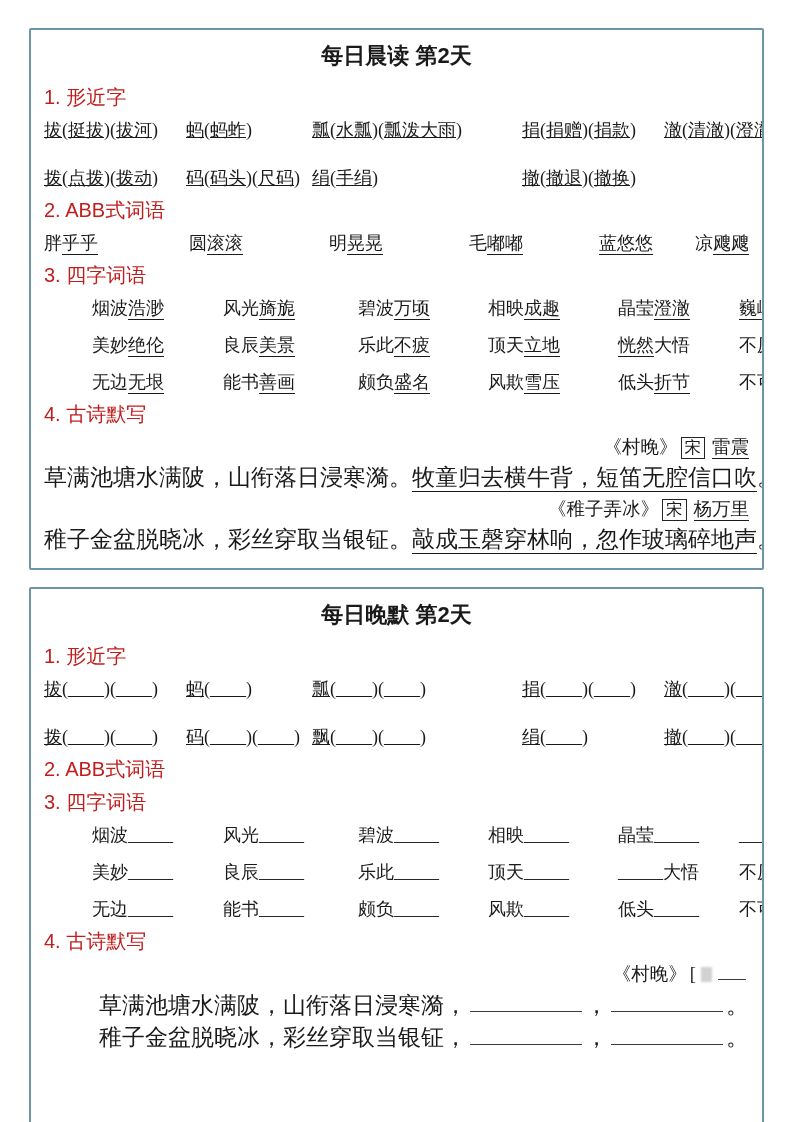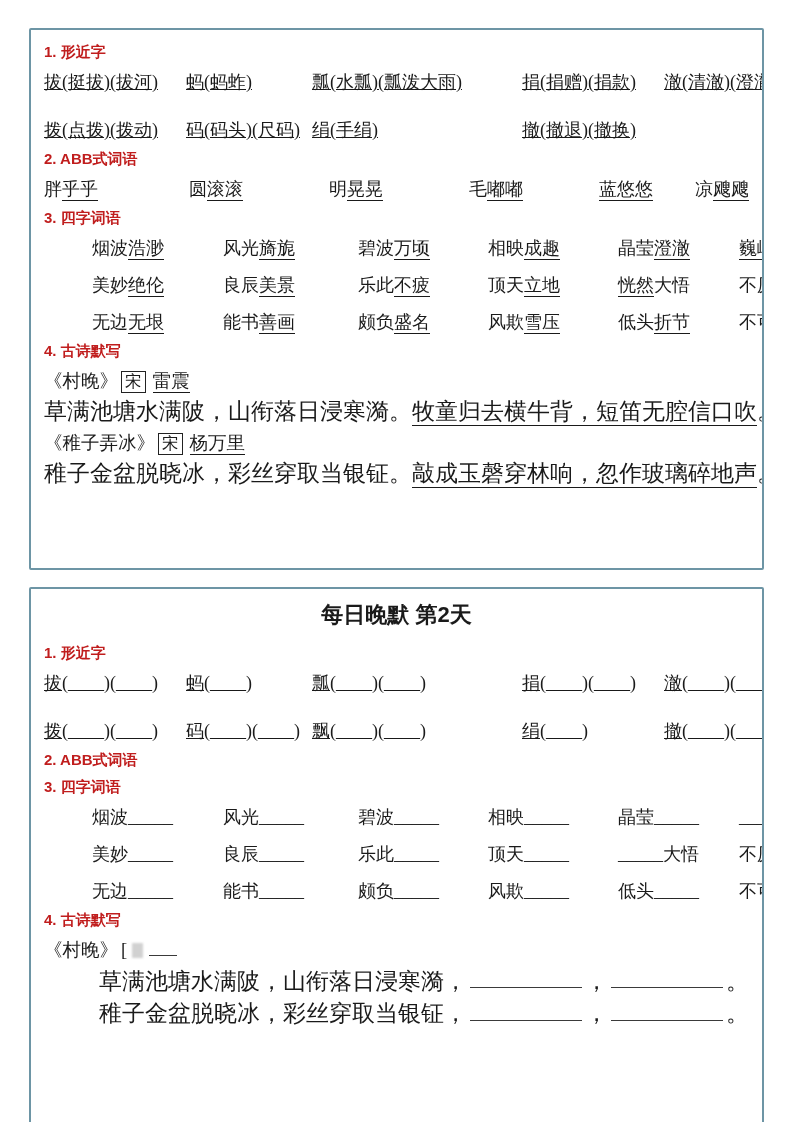--- a/index.html
+++ b/index.html
@@ -6,46 +6,47 @@
   body{width:793px;height:1122px;overflow:hidden;
        font-family:"Liberation Serif","DejaVu Serif",serif;color:#1a1a1a;}
   .page{box-sizing:border-box;padding:28px 29px 0 29px;}
   .panel{box-sizing:border-box;width:735px;border:2.5px solid #6d95a5;background:#ffffff;
          border-radius:2px;padding:6px 13px 8px 13px;overflow:hidden;}
   .panel.morning{height:542px;}
   .panel.evening{height:672px;margin-top:17px;}
   .panel-title{text-align:center;font-family:"Liberation Sans","DejaVu Sans",sans-serif;
                font-weight:bold;font-size:22px;line-height:1.25;margin:6px 0 15px 0;}
   .sec{color:#c01d1d;font-family:"Liberation Sans","DejaVu Sans",sans-serif;
-       font-weight:bold;font-size:15px;line-height:1.2;margin:7px 0 9px 0;}
+       font-weight:normal;font-size:20px;line-height:1.2;margin:7px 0 9px 0;}
   .grid{display:grid;font-size:18px;line-height:24px;margin:0 0 8px 0;}
   .xjz{grid-template-columns:142px 126px 210px 142px auto;row-gap:24px;text-decoration:underline;}
   .abb{grid-template-columns:145px 140px 140px 130px 96px auto;}
   .szc{grid-template-columns:131px 135px 130px 130px 121px auto;row-gap:13px;margin-left:48px;}
   .cell{white-space:nowrap;}
   .u{border-bottom:1.6px solid #1a1a1a;padding-bottom:1px;}
-  .poem-title{text-align:left;font-size:18.5px;line-height:25px;margin:2px 0 5px 0;}
+  .poem-title{text-align:right;font-size:18.5px;line-height:25px;margin:2px 0 5px 0;}
   .poem-line{text-align:right;font-size:23px;line-height:25px;margin:0 0 7px 0;white-space:nowrap;}
   .dyn-box{display:inline-block;border:1.5px solid #222;padding:0 3px;margin:0 6px 0 3px;
            font-size:16.5px;line-height:20px;}
   .author{margin-left:1px;}
   .bracket{margin-left:3px;letter-spacing:2px;}
   .smudge{display:inline-block;width:11px;height:15px;background:#9a9a9a;opacity:.45;
           filter:blur(1px);vertical-align:-2px;margin:0 3px;}
   .blank-line{display:inline-block;border-bottom:1.7px solid #3a3a3a;height:0.85em;
               width:112px;margin:0 3px;}
   .blank-short{width:28px;}
   .blank-med{width:86px;}
 </style>
 </head>
 <body>
 
 <div class="page">
 
   <section class="panel morning">
+    <h1 class="panel-title">每日晨读 第2天</h1>
 
     <h2 class="sec">1. 形近字</h2>
     <div class="grid xjz">
       <span class="cell">拔(挺拔)(拔河)</span>
       <span class="cell">蚂(蚂蚱)</span>
       <span class="cell">瓢(水瓢)(瓢泼大雨)</span>
       <span class="cell">捐(捐赠)(捐款)</span>
       <span class="cell">澈(清澈)(澄澈)</span>
       <span class="cell">拨(点拨)(拨动)</span>
       <span class="cell">码(码头)(尺码)</span>

